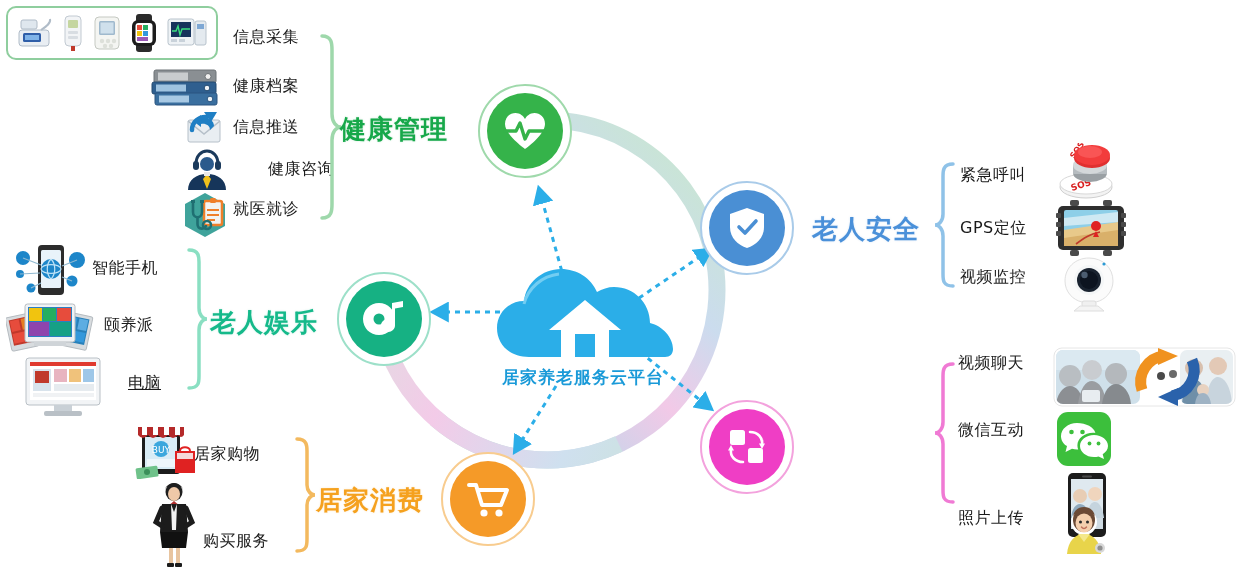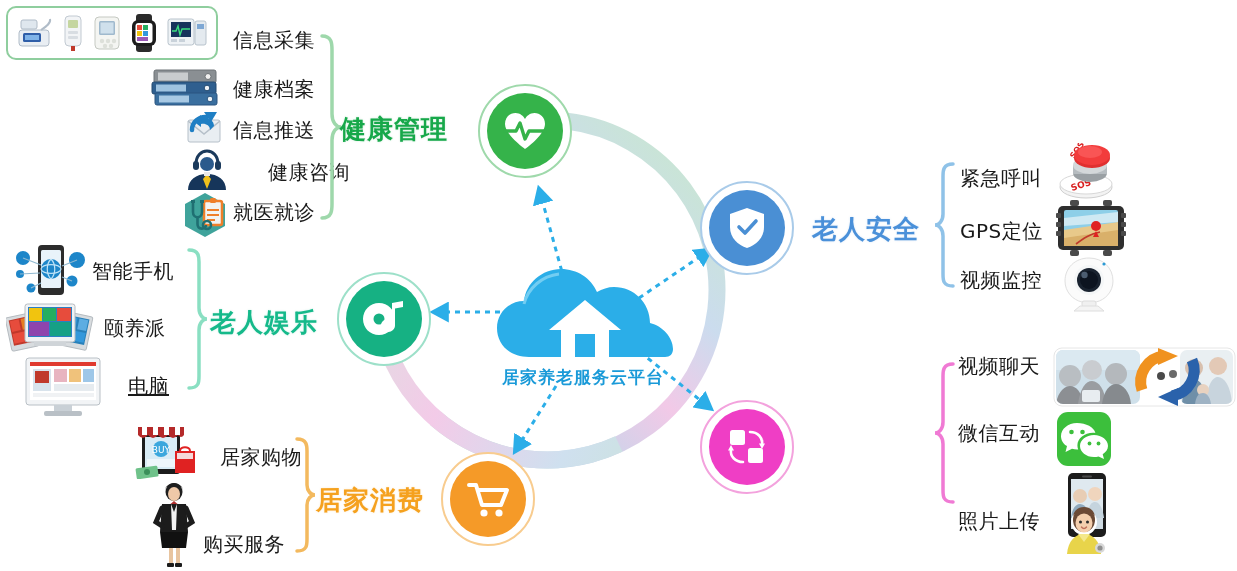--- a/index.html
+++ b/index.html
@@ -2,21 +2,21 @@
 <html><head>
 <meta charset="utf-8">
 <style>
   html,body{margin:0;padding:0;background:#ffffff;}
   body{width:1237px;height:571px;position:relative;overflow:hidden;
        font-family:"DejaVu Sans","Liberation Sans",sans-serif;}
   .stage{position:absolute;left:0;top:0;width:1237px;height:571px;}
   .abs{position:absolute;}
 
   
-  .leaf-label{font-size:20px;color:#1a1a1a;white-space:nowrap;letter-spacing:.5px;}
+  .leaf-label{font-size:16px;color:#1a1a1a;white-space:nowrap;letter-spacing:.5px;}
   .cat-label{font-weight:bold;font-size:26px;white-space:nowrap;letter-spacing:1px;}
   .cat-green{color:#17a84a;text-shadow:0 0 2px rgba(23,168,74,.25);}
   .cat-teal{color:#15b98a;text-shadow:0 0 2px rgba(21,185,138,.25);}
   .cat-orange{color:#f5a11e;text-shadow:0 0 2px rgba(245,161,30,.25);}
   .cat-blue{color:#4a90d9;text-shadow:0 0 2px rgba(74,144,217,.25);}
   .cat-pink{color:#ec38c0;text-shadow:0 0 2px rgba(236,56,192,.25);}
 
   
   .device-box{left:6px;top:6px;width:212px;height:54px;border:2px solid #8fce9e;
               border-radius:10px;background:#fff;display:flex;align-items:center;
@@ -338,21 +338,21 @@
     </g>
     <path d="M4,12 q5,6 10,0 q5,6 10,0 q5,6 10,0 q5,6 10,0 q3,4 6,0" fill="#b52a2a"></path>
 
     <rect x="41" y="28" width="20" height="22" fill="#e02222"></rect>
     <rect x="43" y="30" width="16" height="6" fill="#f5d9d9"></rect>
     <path d="M46,28 C46,23 56,23 56,28" fill="none" stroke="#e02222" stroke-width="2"></path>
 
     <rect x="2" y="44" width="22" height="11" rx="1.5" fill="#6fc28a" transform="rotate(-8 13 49)"></rect>
     <circle cx="13" cy="49" r="3" fill="#3b8f5a"></circle>
   </svg>
-  <div class="abs leaf-label" style="left:220px;top:444px;">居家购物</div>
+  <div class="abs leaf-label" style="left:194px;top:444px;">居家购物</div>
 
   <svg class="abs" style="left:152px;top:482px;" width="44" height="86" viewBox="0 0 44 86">
     <ellipse cx="22" cy="10" rx="8.5" ry="9" fill="#1f1f1f"></ellipse>
     <ellipse cx="22" cy="12" rx="6" ry="7" fill="#f0c9a8"></ellipse>
     <path d="M13,8 C13,2 31,2 31,8 C31,5 27,1 22,1 C17,1 13,5 13,8 Z" fill="#1f1f1f"></path>
     <path d="M22,19 L16,24 L22,30 L28,24 Z" fill="#b03030"></path>
     <path d="M10,22 L34,22 L36,50 L8,50 Z" fill="#1c1c1c"></path>
     <path d="M19,22 L22,30 L25,22 L24,48 L20,48 Z" fill="#f2f2f2"></path>
     <path d="M8,50 L36,50 L34,66 L10,66 Z" fill="#111111"></path>
     <rect x="17" y="66" width="4" height="16" fill="#e8c49f"></rect>

